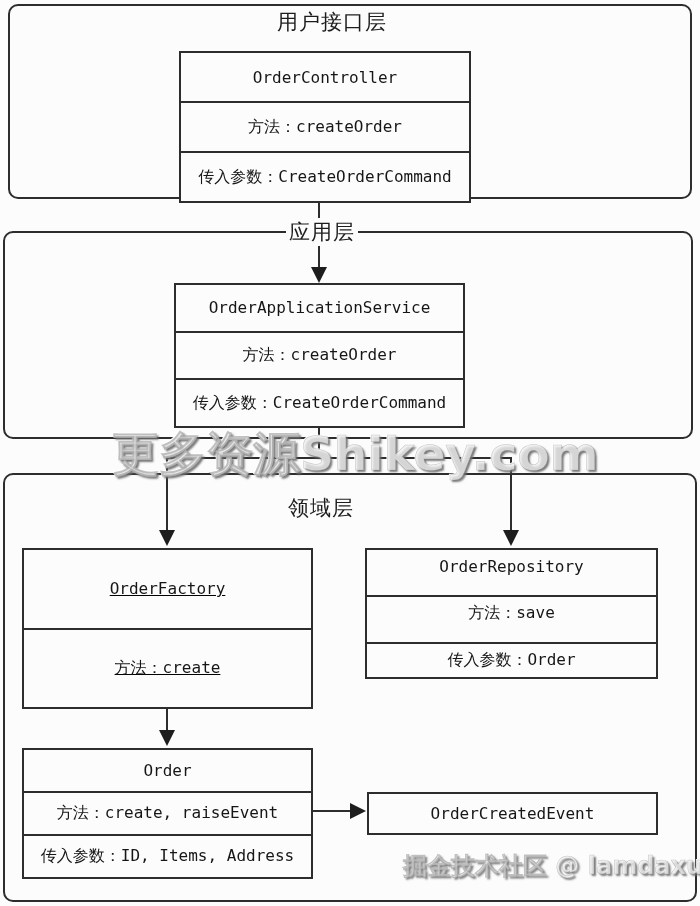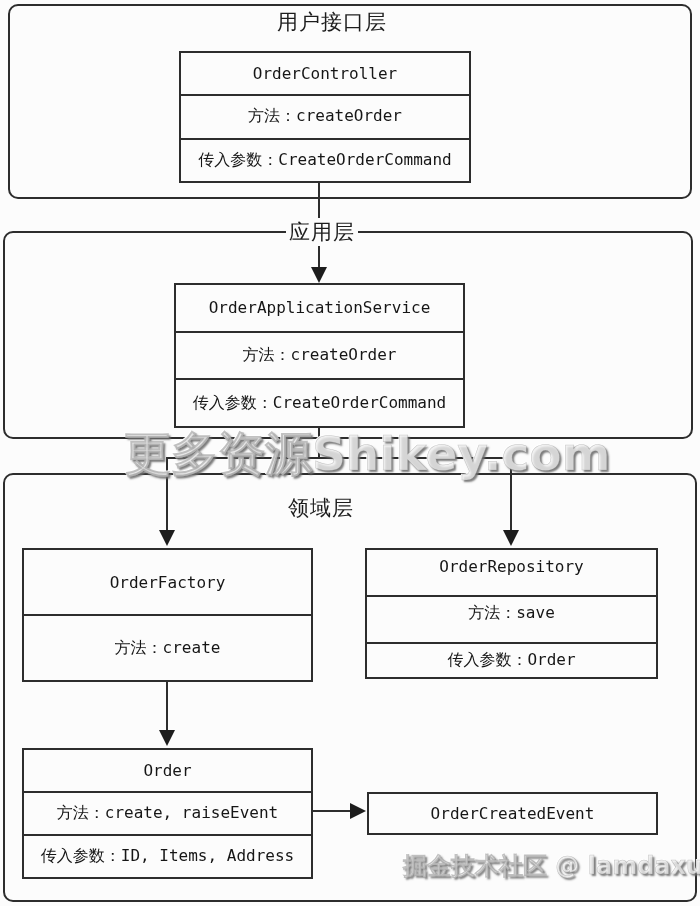--- a/index.html
+++ b/index.html
@@ -41,21 +41,21 @@
     border-top:8px solid transparent; border-bottom:8px solid transparent;
     border-left:16px solid #1d1d1d;
   }
   .wm {
     position:absolute; z-index:5; font-weight:bold; white-space:nowrap;
     color:rgba(238,238,238,0.78);
     text-shadow:2px 2px 2px rgba(110,110,110,0.9), -1px -1px 0 rgba(255,255,255,0.95);
     -webkit-text-stroke:0.5px rgba(130,130,130,0.45);
     pointer-events:none;
   }
-  .wm-center { left:124px; top:423px; font-size:47px; }
+  .wm-center { left:112px; top:423px; font-size:47px; }
   .wm-bottom { left:403px; top:850px; font-size:24px; }
 </style>
 </head>
 <body>
 
 <div id="canvas">
 
   <div class="layer" style="left:8px; top:4px; width:684px; height:195px;"></div>
   <div class="layer" style="left:3px; top:231px; width:690px; height:208px;"></div>
   <div class="layer" style="left:3px; top:473px; width:694px; height:429px;"></div>
@@ -73,33 +73,33 @@
   <div class="line" style="left:166px; top:676px; width:2px; height:55px;"></div>
   <div class="arrow-down" style="left:159px; top:730px;"></div>
 
   <div class="line" style="left:311px; top:810px; width:41px; height:2px;"></div>
   <div class="arrow-right" style="left:350px; top:803px;"></div>
 
   <div class="layer-label" style="left:332px; top:8px;">用户接口层</div>
   <div class="layer-label" style="left:322px; top:218px;text-align:center;">应用层</div>
   <div class="layer-label" style="left:321px; top:494px;">领域层</div>
 
-  <div class="ent" style="left:179px; top:51px; width:292px; height:132px;">
+  <div class="ent" style="left:179px; top:51px; width:292px; height:152px;">
     <div class="row">OrderController</div>
     <div class="row">方法：createOrder</div>
     <div class="row">传入参数：CreateOrderCommand</div>
   </div>
 
   <div class="ent" style="left:174px; top:283px; width:291px; height:145px;justify-content:flex-end;">
     <div class="row">OrderApplicationService</div>
     <div class="row">方法：createOrder</div>
     <div class="row">传入参数：CreateOrderCommand</div>
   </div>
 
-  <div class="ent" style="left:22px; top:548px; width:291px; height:134px;">
+  <div class="ent" style="left:22px; top:548px; width:291px; height:161px;text-decoration:underline;">
     <div class="row">OrderFactory</div>
     <div class="row">方法：create</div>
   </div>
 
   <div class="ent" style="left:365px; top:548px; width:293px; height:131px;gap:12px;">
     <div class="row">OrderRepository</div>
     <div class="row">方法：save</div>
     <div class="row">传入参数：Order</div>
   </div>
 

